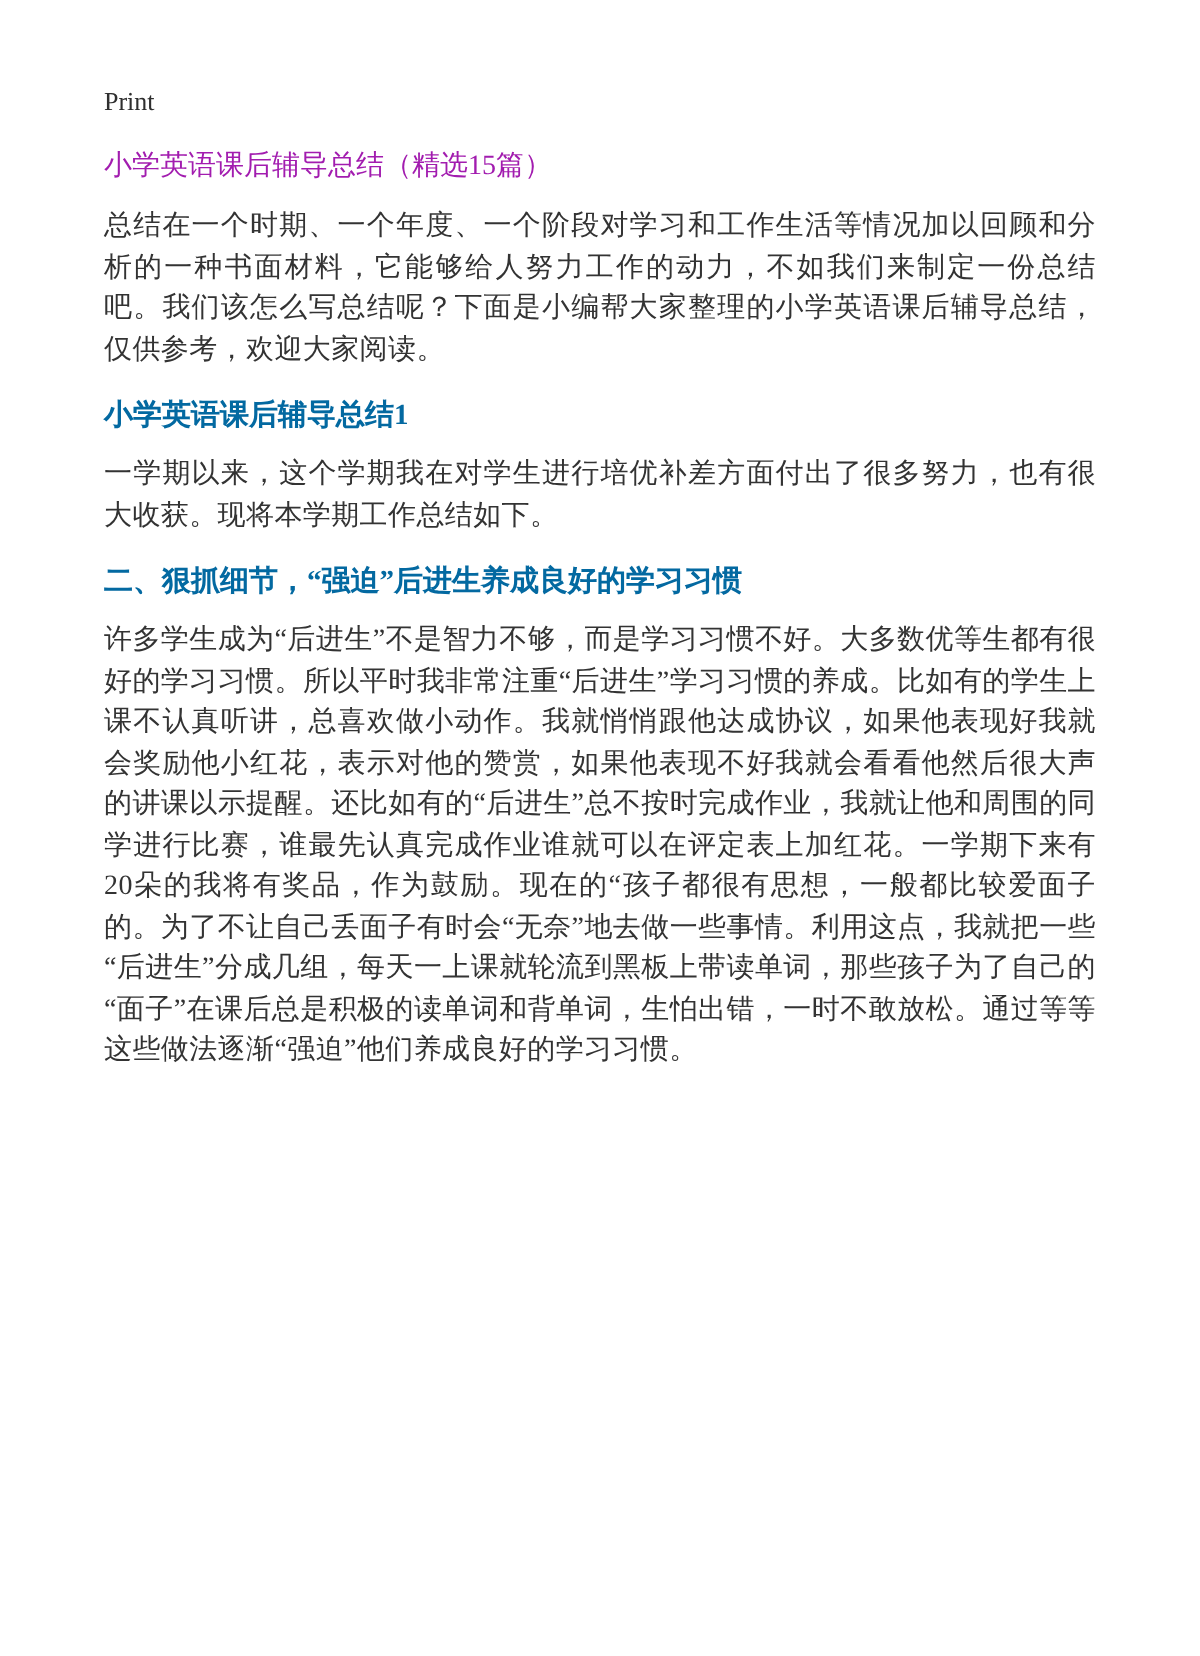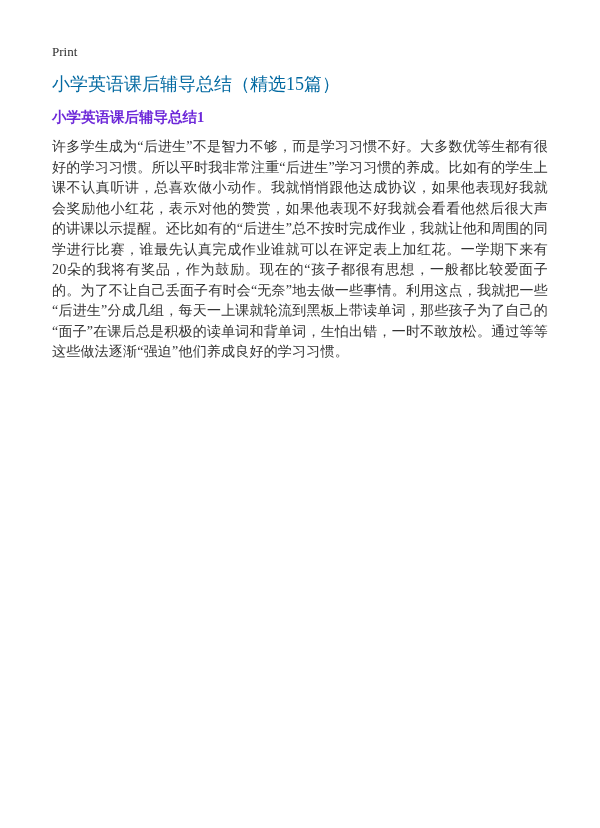--- a/index.html
+++ b/index.html
@@ -32,54 +32,57 @@
   }
   .doc-title {
     font-size: 21px;
     line-height: 27px;
     font-weight: bold;
     text-align: center;
     color: #2c2c2c;
     margin: 0 0 16px 0;
   }
   .subtitle {
-    font-size: 18px;
+    font-size: 14px;
     line-height: 21px;
     margin: 0 0 10px 0;
-    color: #0369a1;
+    color: #a21caf;
   }
   .para {
     font-size: 14px;
     line-height: 20.5px;
     text-align: justify;
     letter-spacing: 0.2px;
     margin: 0 0 10px 0;
     color: #333333;
   }
   .heading {
     font-size: 14.5px;
     line-height: 20px;
     font-weight: bold;
     margin: 12px 0 10px 0;
-    color: #6d28d9;
+    color: #0369a1;
   }
 </style>
 </head>
 <body>
 
 <div class="page">
 
   <a class="print-link">Print</a>
 
 
   <div class="subtitle">小学英语课后辅导总结（精选15篇）</div>
 
+  <p class="para">总结在一个时期、一个年度、一个阶段对学习和工作生活等情况加以回顾和分析的一种书面材料，它能够给人努力工作的动力，不如我们来制定一份总结吧。我们该怎么写总结呢？下面是小编帮大家整理的小学英语课后辅导总结，仅供参考，欢迎大家阅读。</p>
 
   <h2 class="heading">小学英语课后辅导总结1</h2>
 
+  <p class="para">一学期以来，这个学期我在对学生进行培优补差方面付出了很多努力，也有很大收获。现将本学期工作总结如下。</p>
 
 
 
+  <h2 class="heading">二、狠抓细节，“强迫”后进生养成良好的学习习惯</h2>
 
   <p class="para">许多学生成为“后进生”不是智力不够，而是学习习惯不好。大多数优等生都有很好的学习习惯。所以平时我非常注重“后进生”学习习惯的养成。比如有的学生上课不认真听讲，总喜欢做小动作。我就悄悄跟他达成协议，如果他表现好我就会奖励他小红花，表示对他的赞赏，如果他表现不好我就会看看他然后很大声的讲课以示提醒。还比如有的“后进生”总不按时完成作业，我就让他和周围的同学进行比赛，谁最先认真完成作业谁就可以在评定表上加红花。一学期下来有20朵的我将有奖品，作为鼓励。现在的“孩子都很有思想，一般都比较爱面子的。为了不让自己丢面子有时会“无奈”地去做一些事情。利用这点，我就把一些“后进生”分成几组，每天一上课就轮流到黑板上带读单词，那些孩子为了自己的“面子”在课后总是积极的读单词和背单词，生怕出错，一时不敢放松。通过等等这些做法逐渐“强迫”他们养成良好的学习习惯。</p>
 
 
 </div>
 
 </body></html>

